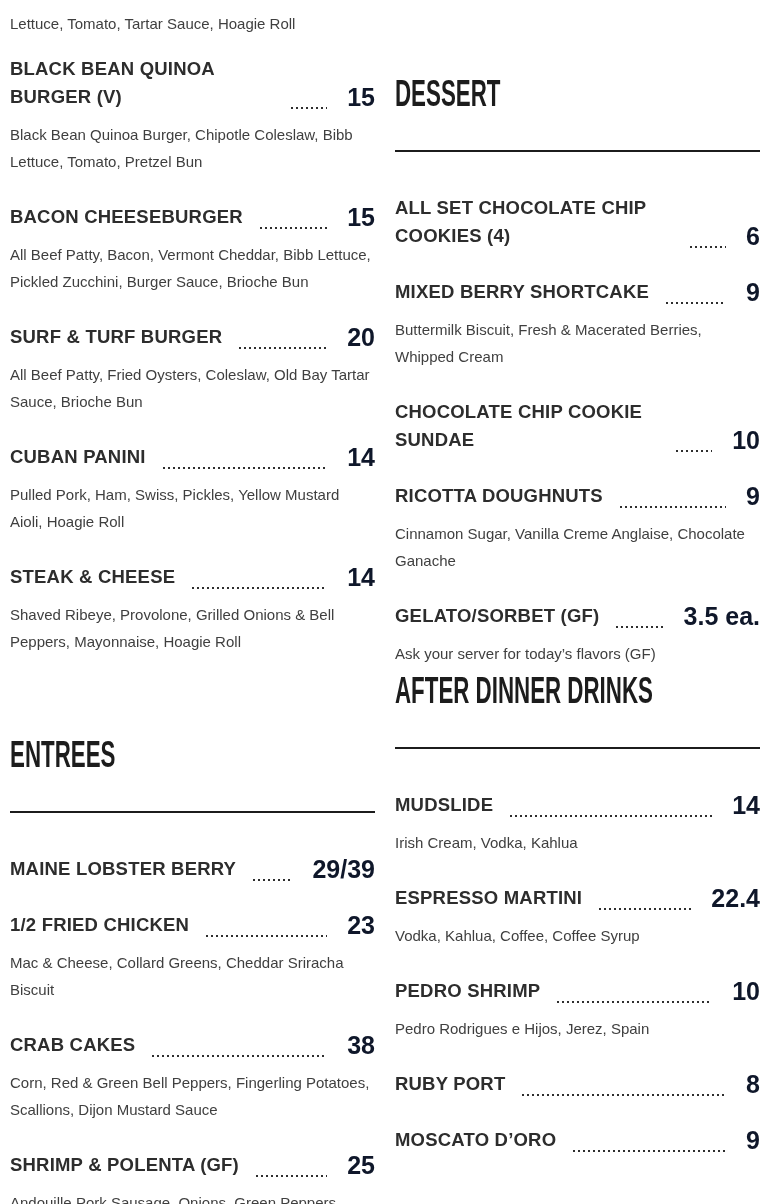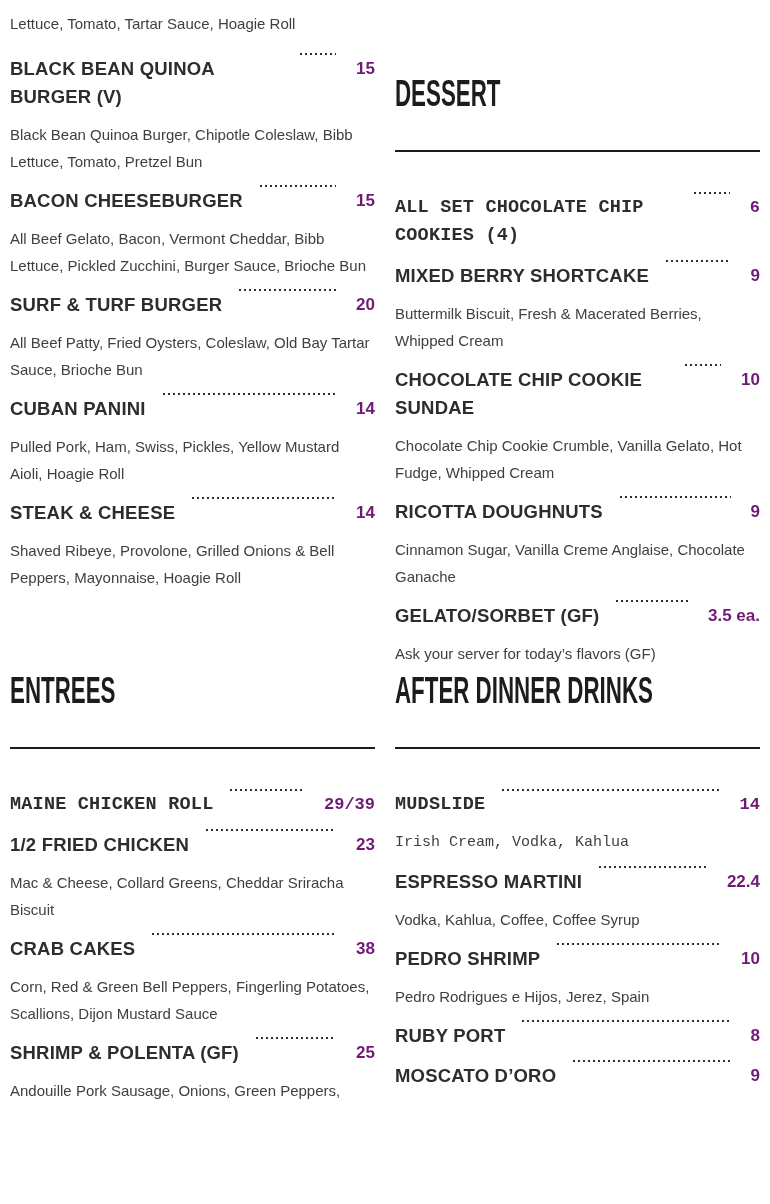--- a/index.html
+++ b/index.html
@@ -24,47 +24,47 @@
     top: 0;
     width: 365px;
   }
   .col-left  { left: 10px; }
   .col-right { left: 395px; }
 
   
   .intro { margin: 5px 0 0 0; }
 
   
-  .menu-item { margin-top: 12px; }
+  .menu-item { margin-top: 28px; }
   .intro + .menu-item { margin-top: 18px; }
 
   .item-header {
     display: flex;
-    align-items: flex-start;
+    align-items: flex-end;
     line-height: 28px;
     gap: 8px;
   }
   .item-title {
     font-size: 18.5px;
     font-weight: 700;
     color: #2d2d2d;
     letter-spacing: 0.2px;
   }
   .leader {
     flex: 1 1 auto;
     min-width: 36px;
     height: 2px;
     margin: 0 12px 0 9px;
     transform: translateY(-2px);
     background-image: repeating-linear-gradient(90deg, #2e2e2e 0 2px, transparent 2px 5px);
   }
   .item-price {
-    font-size: 17px;
+    font-size: 25px;
     font-weight: 700;
-    color: #701a75;
+    color: #0f172a;
     white-space: nowrap;
   }
   .item-desc {
     margin: 10px 0 0 0;
     font-size: 15px;
     line-height: 27px;
     color: #3f3f3f;
   }
 
   
@@ -80,21 +80,21 @@
     color: #1c1c1c;
     white-space: nowrap;
     transform: scaleX(0.62);
     transform-origin: 0 50%;
   }
   .section-rule {
     margin: 38px 0 0 0;
     border: none;
     border-top: 2px solid #1c1c1c;
   }
-  .section-rule + .menu-item { margin-top: 42px; font-family: Liberation Mono, monospace; }
+  .section-rule + .menu-item { margin-top: 42px; }
 </style>
 </head>
 <body>
 
 <div class="menu">
 
   <div class="col col-left">
 
     <p class="item-desc intro">Lettuce, Tomato, Tartar Sauce, Hoagie Roll</p>
 
@@ -106,21 +106,21 @@
       </div>
       <p class="item-desc">Black Bean Quinoa Burger, Chipotle Coleslaw, Bibb Lettuce, Tomato, Pretzel Bun</p>
     </div>
 
     <div class="menu-item">
       <div class="item-header">
         <span class="item-title">BACON CHEESEBURGER</span>
         <span class="leader"></span>
         <span class="item-price">15</span>
       </div>
-      <p class="item-desc">All Beef Gelato, Bacon, Vermont Cheddar, Bibb Lettuce, Pickled Zucchini, Burger Sauce, Brioche Bun</p>
+      <p class="item-desc">All Beef Patty, Bacon, Vermont Cheddar, Bibb Lettuce, Pickled Zucchini, Burger Sauce, Brioche Bun</p>
     </div>
 
     <div class="menu-item">
       <div class="item-header">
         <span class="item-title">SURF &amp; TURF BURGER</span>
         <span class="leader"></span>
         <span class="item-price">20</span>
       </div>
       <p class="item-desc">All Beef Patty, Fried Oysters, Coleslaw, Old Bay Tartar Sauce, Brioche Bun</p>
     </div>
@@ -142,21 +142,21 @@
       </div>
       <p class="item-desc">Shaved Ribeye, Provolone, Grilled Onions &amp; Bell Peppers, Mayonnaise, Hoagie Roll</p>
     </div>
 
     <div class="menu-section entrees">
       <h2 class="section-title">ENTREES</h2>
       <hr class="section-rule">
 
       <div class="menu-item">
         <div class="item-header">
-          <span class="item-title">MAINE CHICKEN ROLL</span>
+          <span class="item-title">MAINE LOBSTER BERRY</span>
           <span class="leader"></span>
           <span class="item-price">29/39</span>
         </div>
       </div>
 
       <div class="menu-item">
         <div class="item-header">
           <span class="item-title">1/2 FRIED CHICKEN</span>
           <span class="leader"></span>
           <span class="item-price">23</span>
@@ -206,21 +206,20 @@
         </div>
         <p class="item-desc">Buttermilk Biscuit, Fresh &amp; Macerated Berries, Whipped Cream</p>
       </div>
 
       <div class="menu-item">
         <div class="item-header">
           <span class="item-title">CHOCOLATE CHIP COOKIE SUNDAE</span>
           <span class="leader"></span>
           <span class="item-price">10</span>
         </div>
-        <p class="item-desc">Chocolate Chip Cookie Crumble, Vanilla Gelato, Hot Fudge, Whipped Cream</p>
       </div>
 
       <div class="menu-item">
         <div class="item-header">
           <span class="item-title">RICOTTA DOUGHNUTS</span>
           <span class="leader"></span>
           <span class="item-price">9</span>
         </div>
         <p class="item-desc">Cinnamon Sugar, Vanilla Creme Anglaise, Chocolate Ganache</p>
       </div>

